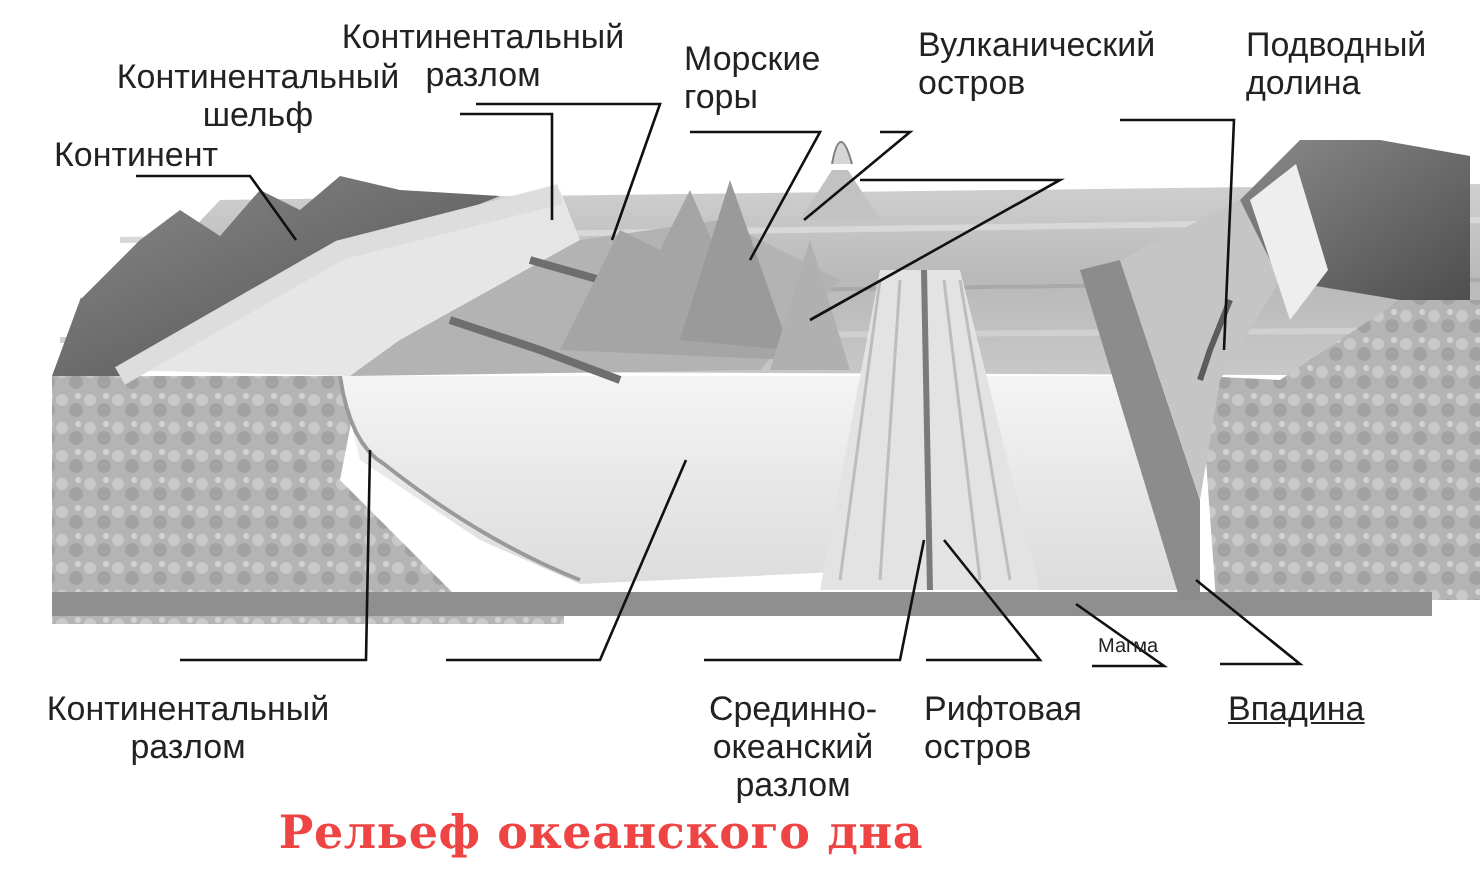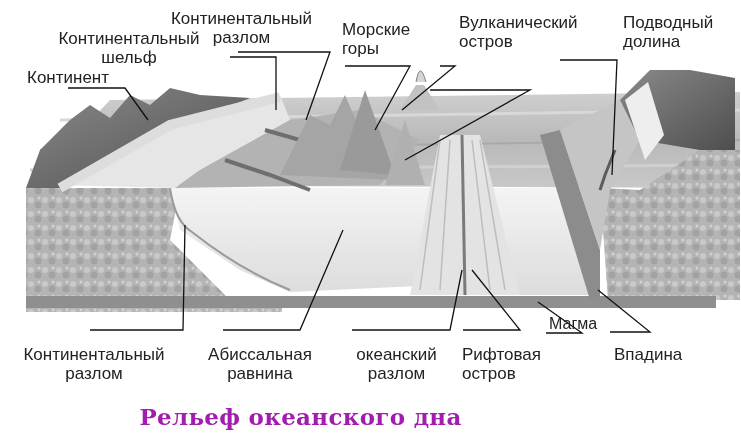--- a/index.html
+++ b/index.html
@@ -2,24 +2,24 @@
 <html><head>
 <meta charset="utf-8">
 <style>
   html, body { margin: 0; padding: 0; background: #ffffff; }
   body { width: 741px; height: 447px; position: relative; overflow: hidden;
          font-family: "Liberation Sans", "DejaVu Sans", sans-serif; color: #1a1a1a; }
   .stage { position: absolute; left: 0; top: 0; width: 741px; height: 447px; }
   svg.art { position: absolute; left: 0; top: 0; }
   .lbl { position: absolute; font-size: 17px; line-height: 19px; color: #222; white-space: nowrap; }
   .lbl.right { text-align: center; }
-  .lbl.small { font-size: 16px; line-height: 14px; }
+  .lbl.small { font-size: 10px; line-height: 14px; }
   .title { position: absolute; left: 0; width: 601px; top: 403px; text-align: center;
            font-family: "DejaVu Serif", "Liberation Serif", serif; font-weight: bold;
-           font-size: 23px; color: #a21caf; letter-spacing: 0.3px; }
+           font-size: 23px; color: #ef4444; letter-spacing: 0.3px; }
 </style>
 </head>
 <body>
 
 <div class="stage">
 
   <svg class="art" width="741" height="447" viewBox="0 0 741 447">
     <defs>
       <linearGradient id="water" x1="0" y1="0" x2="0" y2="1">
         <stop offset="0" stop-color="#cfcfcf"></stop>
@@ -136,33 +136,30 @@
   <div class="lbl" style="left:623px; top:13px;">
     <div>Подводный</div>
     <div>долина</div>
   </div>
 
   <div class="lbl right" style="left:4px; top:345px; width:180px;">
     <div>Континентальный</div>
     <div>разлом</div>
   </div>
 
-  <div class="lbl right" style="left:196px; top:345px; width:128px;">
-    <div>Абиссальная</div>
-    <div>равнина</div>
-  </div>
 
   <div class="lbl right" style="left:340px; top:345px; width:113px;">
+    <div>Срединно-</div>
     <div>океанский</div>
     <div>разлом</div>
   </div>
 
   <div class="lbl" style="left:462px; top:345px;">
     <div>Рифтовая</div>
     <div>остров</div>
   </div>
 
   <div class="lbl small" style="left:549px; top:317px;">Магма</div>
 
-  <div class="lbl" style="left:614px; top:345px;">Впадина</div>
+  <div class="lbl" style="left:614px; top:345px;text-decoration:underline;">Впадина</div>
 
   <div class="title">Рельеф океанского дна</div>
 </div>
 
 </body></html>

